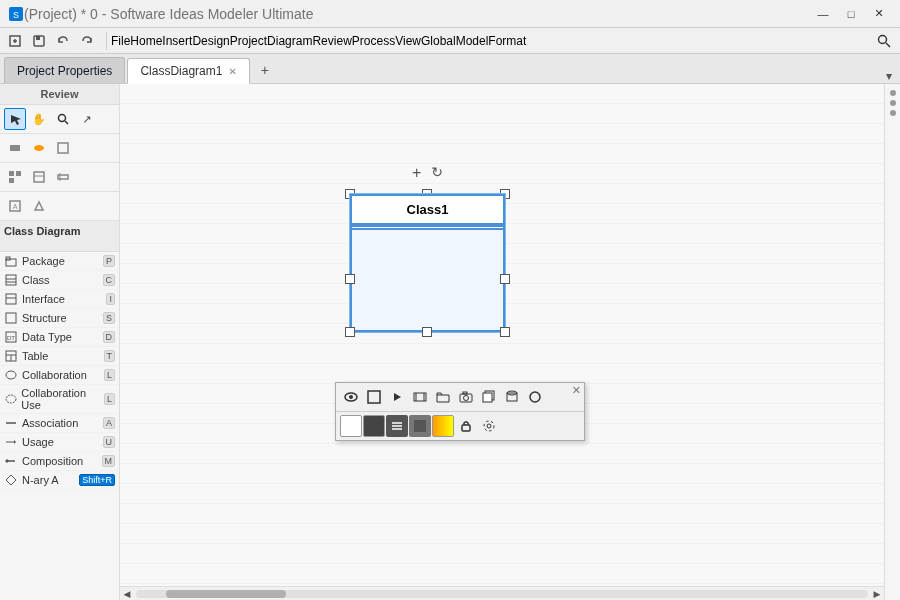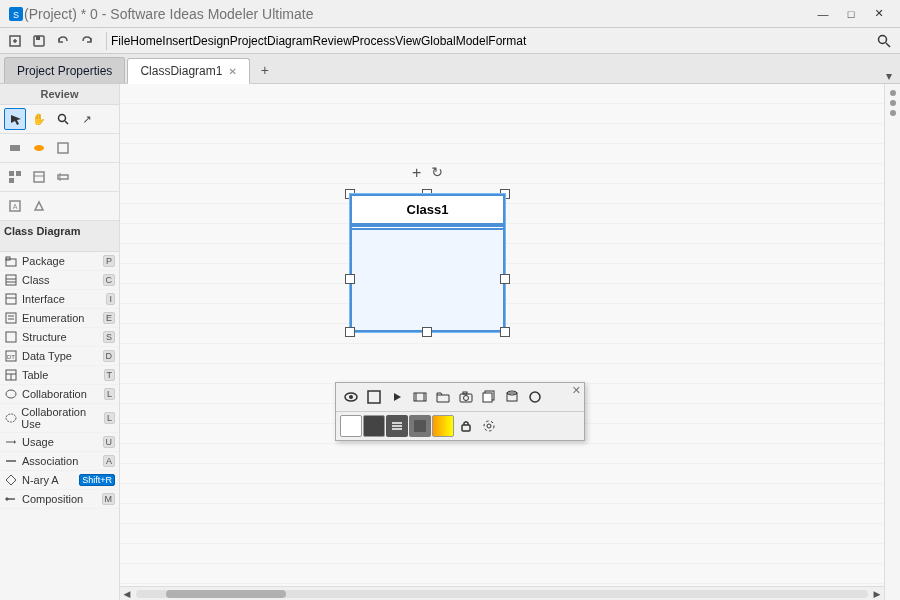--- a/index.html
+++ b/index.html
@@ -455,33 +455,20 @@
         </div>
         <span>Interface</span>
       </div>
       <span class="item-key">I</span>
     </div>
     <div class="sidebar-item">
       <div class="item-left">
         <div class="item-icon">
           <svg width="12" height="12">
               <rect x="1" y="1" width="10" height="10" fill="none" stroke="#555" stroke-width="1"></rect>
-              <line x1="3" y1="4" x2="9" y2="4" stroke="#555" stroke-width="1"></line>
-              <line x1="3" y1="7" x2="9" y2="7" stroke="#555" stroke-width="1"></line>
-            </svg>
-        </div>
-        <span>Enumeration</span>
-      </div>
-      <span class="item-key">E</span>
-    </div>
-    <div class="sidebar-item">
-      <div class="item-left">
-        <div class="item-icon">
-          <svg width="12" height="12">
-              <rect x="1" y="1" width="10" height="10" fill="none" stroke="#555" stroke-width="1"></rect>
             </svg>
         </div>
         <span>Structure</span>
       </div>
       <span class="item-key">S</span>
     </div>
     <div class="sidebar-item">
       <div class="item-left">
         <div class="item-icon">
           <svg width="12" height="12">
@@ -525,61 +512,61 @@
             </svg>
         </div>
         <span>Collaboration Use</span>
       </div>
       <span class="item-key">L</span>
     </div>
     <div class="sidebar-item">
       <div class="item-left">
         <div class="item-icon">
           <svg width="12" height="12">
+              <line x1="1" y1="6" x2="11" y2="6" stroke="#555" stroke-width="1.5"></line>
+            </svg>
+        </div>
+        <span>Association</span>
+      </div>
+      <span class="item-key">A</span>
+    </div>
+    <div class="sidebar-item">
+      <div class="item-left">
+        <div class="item-icon">
+          <svg width="12" height="12">
               <line x1="1" y1="6" x2="9" y2="6" stroke="#555" stroke-width="1"></line>
               <polygon points="9,4 11,6 9,8" fill="#555"></polygon>
             </svg>
         </div>
         <span>Usage</span>
       </div>
       <span class="item-key">U</span>
     </div>
     <div class="sidebar-item">
       <div class="item-left">
         <div class="item-icon">
           <svg width="12" height="12">
-              <line x1="1" y1="6" x2="11" y2="6" stroke="#555" stroke-width="1.5"></line>
-            </svg>
-        </div>
-        <span>Association</span>
-      </div>
-      <span class="item-key">A</span>
-    </div>
-    <div class="sidebar-item">
-      <div class="item-left">
-        <div class="item-icon">
-          <svg width="12" height="12">
-              <polygon points="6,1 11,6 6,11 1,6" fill="none" stroke="#555" stroke-width="1"></polygon>
-            </svg>
-        </div>
-        <span>N-ary A</span>
-      </div>
-      <span class="item-key blue">Shift+R</span>
-    </div>
-    <div class="sidebar-item">
-      <div class="item-left">
-        <div class="item-icon">
-          <svg width="12" height="12">
               <line x1="2" y1="6" x2="10" y2="6" stroke="#555" stroke-width="1.5"></line>
               <polygon points="0,6 2,4 4,6 2,8" fill="#555"></polygon>
             </svg>
         </div>
         <span>Composition</span>
       </div>
       <span class="item-key">M</span>
+    </div>
+    <div class="sidebar-item">
+      <div class="item-left">
+        <div class="item-icon">
+          <svg width="12" height="12">
+              <polygon points="6,1 11,6 6,11 1,6" fill="none" stroke="#555" stroke-width="1"></polygon>
+            </svg>
+        </div>
+        <span>N-ary A</span>
+      </div>
+      <span class="item-key blue">Shift+R</span>
     </div>
   </div>
 
   <div id="canvas">
     <div id="canvas-inner">
 
       <div class="class-box-wrapper">
 
         <div class="above-icons">
           <span style="cursor:pointer;font-size:16px;color:#555;">+</span>

